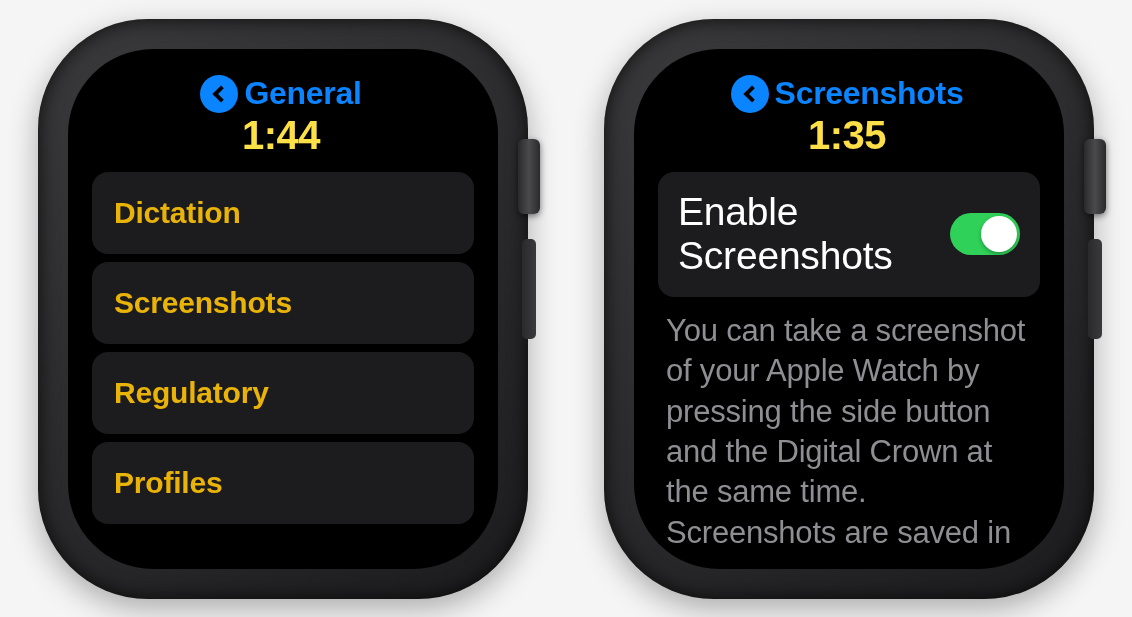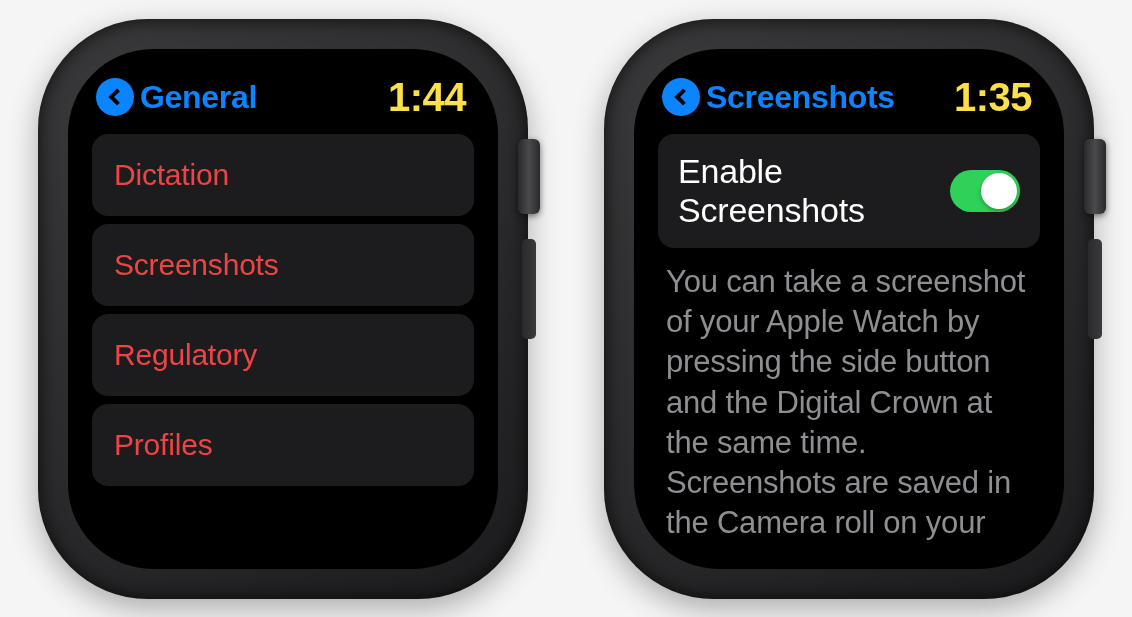--- a/index.html
+++ b/index.html
@@ -57,20 +57,21 @@
       overflow: hidden;
       padding: 22px 24px;
       display: flex;
       flex-direction: column;
     }
     .status-bar {
       display: flex;
       align-items: center;
       justify-content: space-between;
       padding: 4px 8px 14px 4px;
+      flex-direction: column;
     }
     .back-group {
       display: flex;
       align-items: center;
       gap: 6px;
     }
     .back-circle {
       width: 38px;
       height: 38px;
       background: #0a84ff;
@@ -102,37 +103,37 @@
     .menu-list {
       display: flex;
       flex-direction: column;
       gap: 8px;
       flex: 1;
     }
     .menu-item {
       background: #1c1c1e;
       border-radius: 16px;
       padding: 24px 22px;
-      color: #ef4444;
+      color: #eab308;
       font-size: 30px;
-      font-weight: 400;
+      font-weight: 700;
       letter-spacing: -0.2px;
     }
     .toggle-row {
       background: #1c1c1e;
       border-radius: 16px;
       padding: 18px 20px;
       display: flex;
       align-items: center;
       justify-content: space-between;
       gap: 14px;
     }
     .toggle-label {
       color: #fff;
-      font-size: 34px;
+      font-size: 39px;
       font-weight: 400;
       line-height: 1.15;
       letter-spacing: -0.2px;
     }
     .toggle {
       width: 70px;
       height: 42px;
       background: #30d158;
       border-radius: 21px;
       position: relative;

